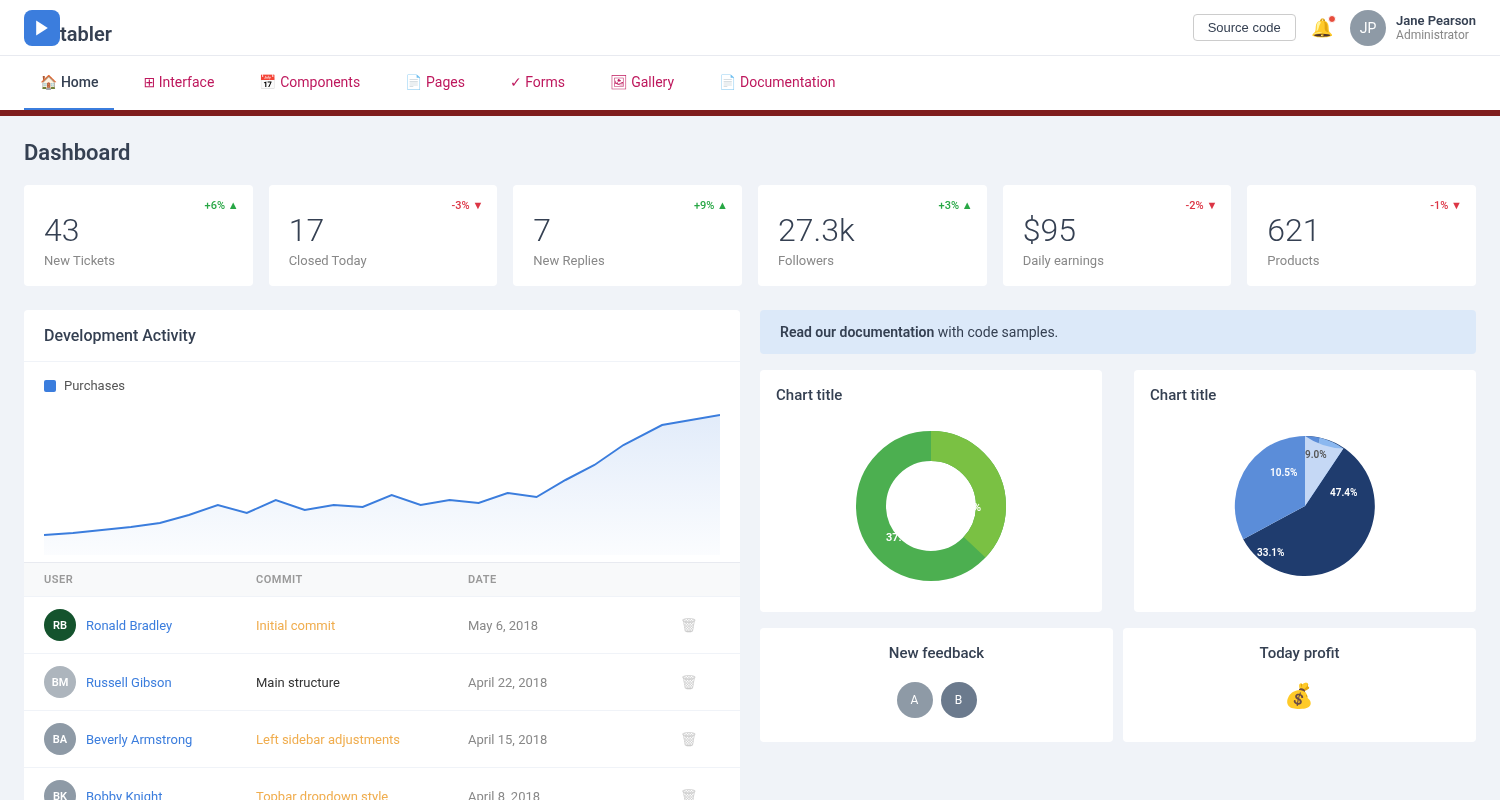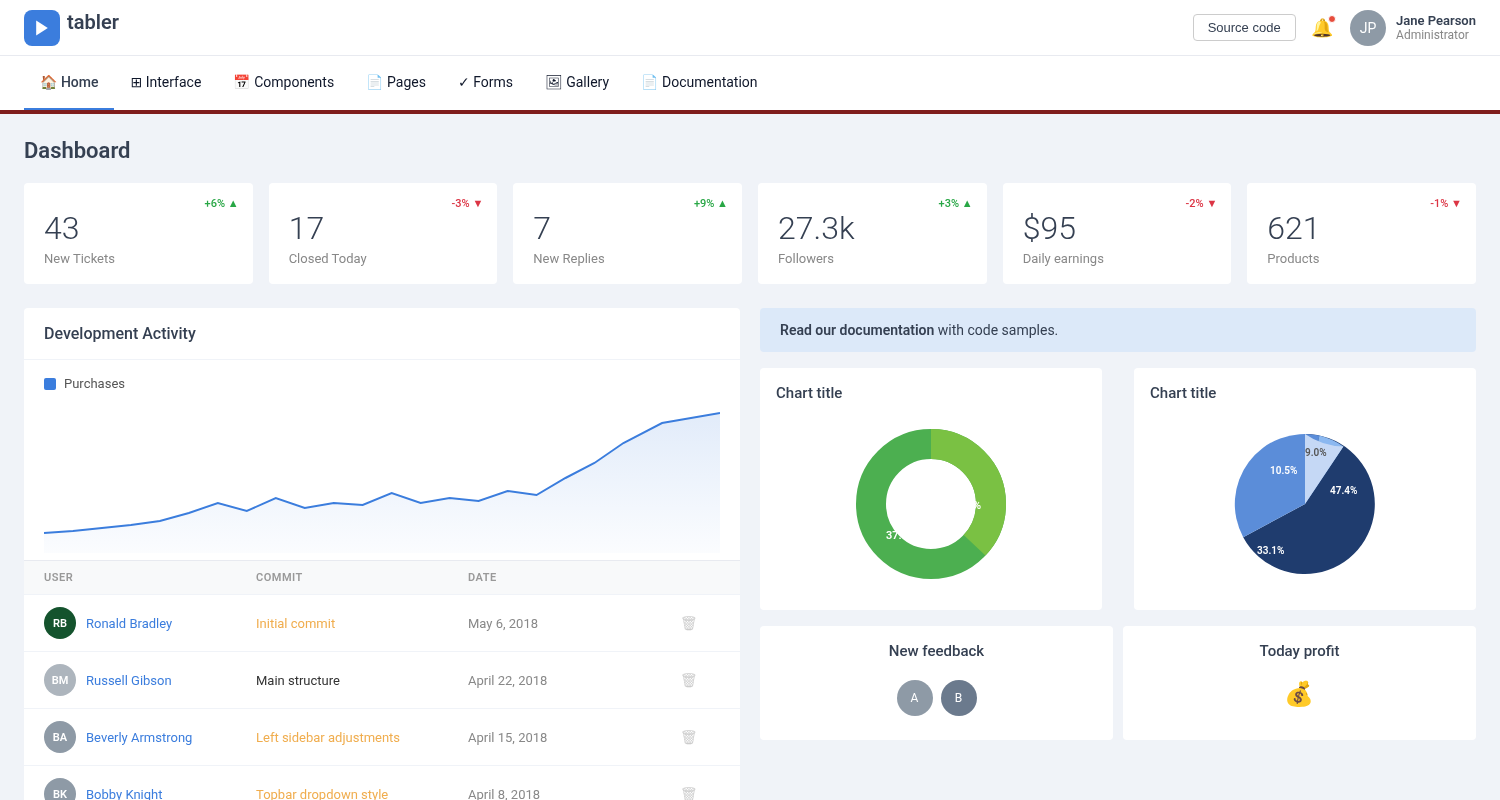--- a/index.html
+++ b/index.html
@@ -10,22 +10,22 @@
       background: #fff;
       height: 56px;
       display: flex;
       align-items: center;
       padding: 0 24px;
       border-bottom: 1px solid #e8eaf0;
       position: relative;
     }
     .logo-area {
       display: flex;
-      align-items: flex-start;
-      gap: 7px;
+      align-items: flex-end;
+      gap: 0;
     }
     .logo-icon {
       width: 36px;
       height: 36px;
       background: #3b7ddd;
       border-radius: 8px;
       display: flex;
       align-items: center;
       justify-content: center;
     }
@@ -84,30 +84,30 @@
       font-size: 14px;
       color: #fff;
     }
     .user-info { display: flex; flex-direction: column; }
     .user-name { font-weight: 600; font-size: 13px; color: #354052; }
     .user-role { font-size: 12px; color: #888; }
 
     
     .nav {
       background: #fff;
-      border-bottom: 4px solid #7f1d1d;
+      border-bottom: 6px solid #7f1d1d;
       padding: 0 24px;
       display: flex;
       align-items: flex-end;
-      gap: 0;
+      gap: 13px;
     }
     .nav-item {
       padding: 18px 16px;
       font-size: 14px;
-      color: #0f172a;
+      color: #be185d;
       cursor: pointer;
       display: flex;
       align-items: center;
       gap: 6px;
       border-bottom: 2px solid transparent;
       text-decoration: none;
     }
     .nav-item.active {
       color: #354052;
       border-bottom: 2px solid #3b7ddd;

